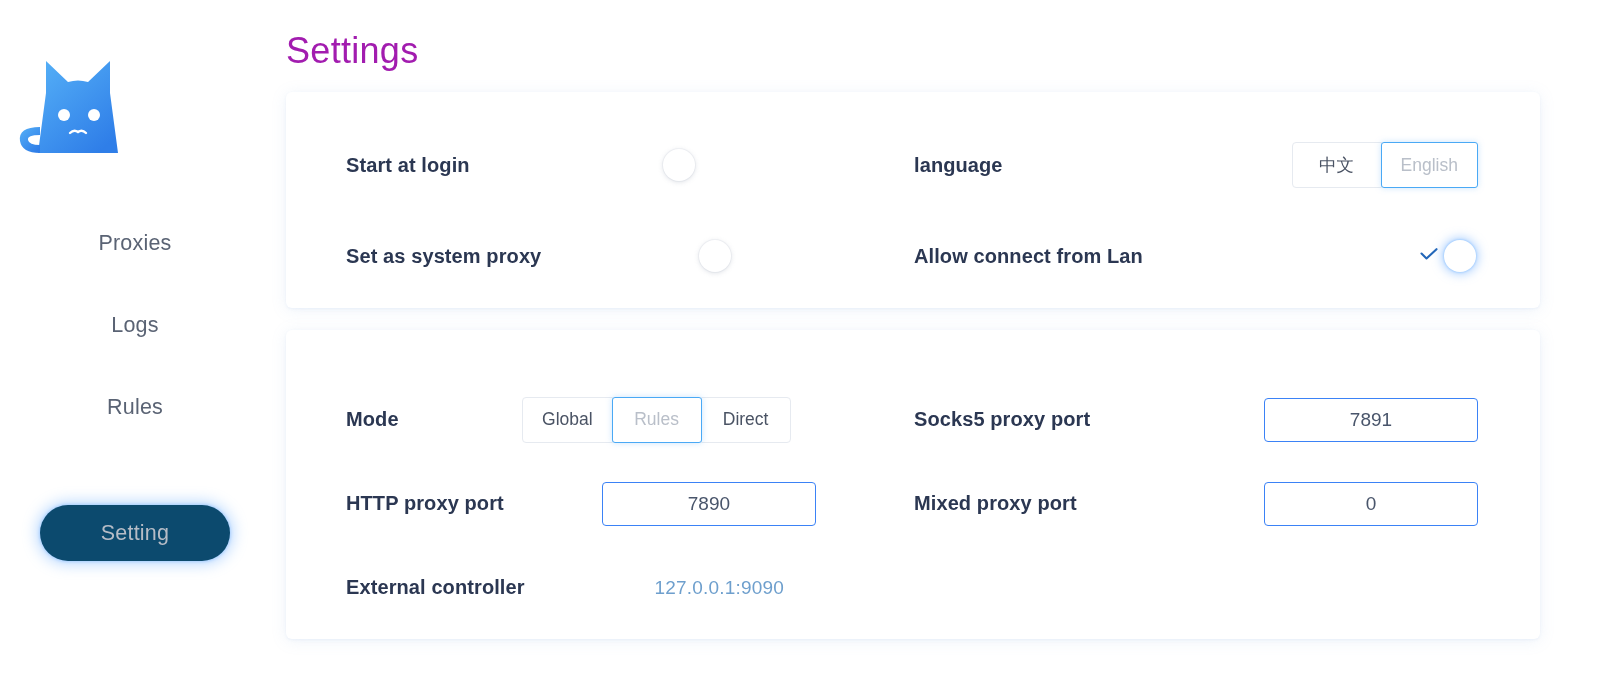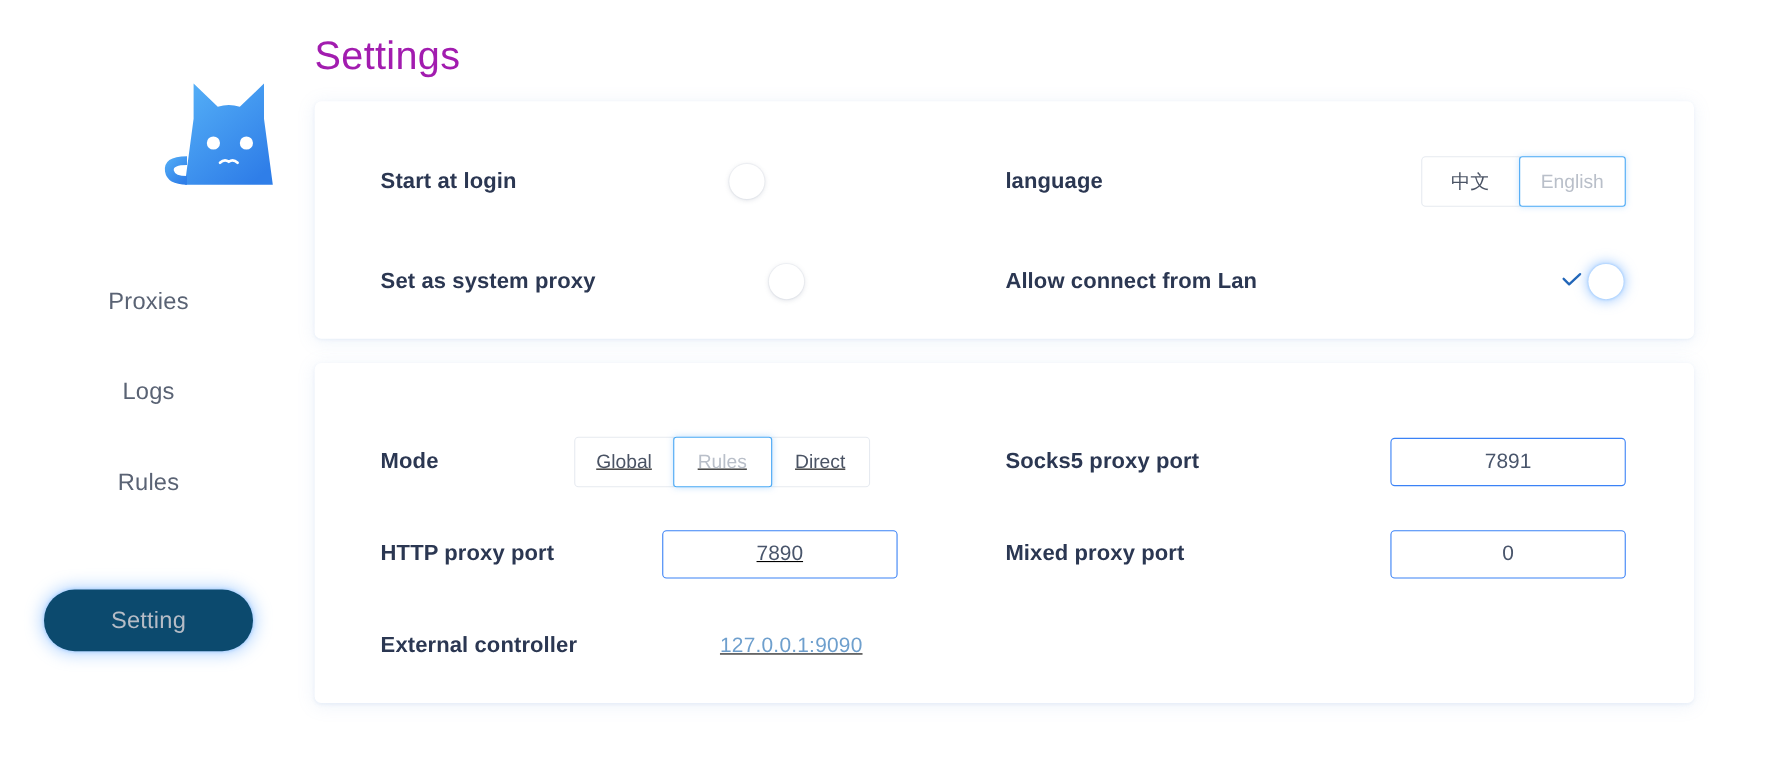--- a/index.html
+++ b/index.html
@@ -22,24 +22,23 @@
   }
 
   
   .sidebar {
     width: 270px;
     min-width: 270px;
     height: 698px;
     background: #ffffff;
     display: flex;
     flex-direction: column;
-    align-items: flex-end;
-    box-sizing: border-box;
-    padding-top: 56px;
-    gap: 16px;
+    align-items: flex-start;
+    box-sizing: border-box;
+    padding-top: 41px;
   }
   .logo-wrap {
     width: 140px;
     height: 128px;
     display: flex;
     align-items: center;
     justify-content: center;
   }
   .nav {
     margin-top: 46px;
@@ -129,21 +128,21 @@
   .row-control {
     flex: 1;
     display: flex;
     align-items: center;
     justify-content: center;
   }
   .row-control.right {
     justify-content: flex-end;
     padding-right: 4px;
   }
-  .row-control.ctr-l { justify-content: center; text-decoration: underline; }
+  .row-control.ctr-l { justify-content: center; }
 
   
   .switch {
     position: relative;
     width: 58px;
     height: 34px;
     display: flex;
     align-items: center;
     cursor: pointer;
   }

